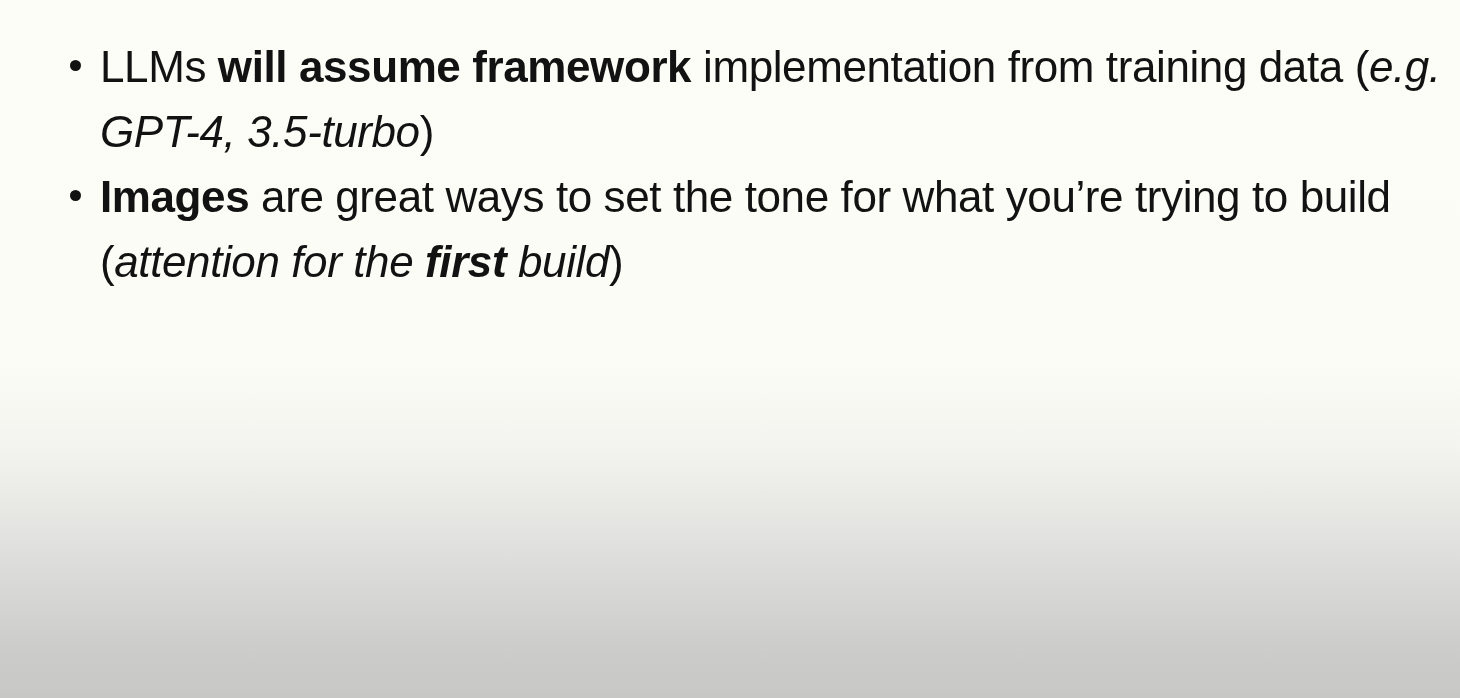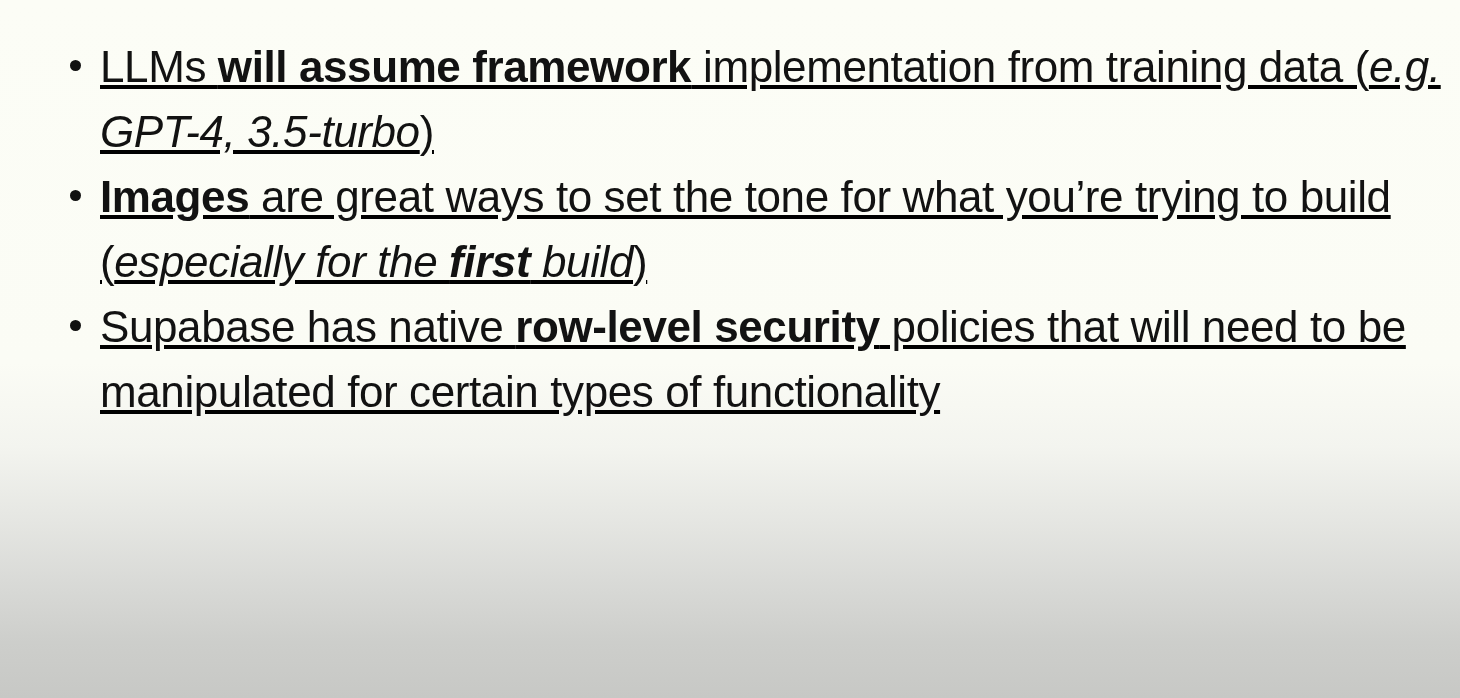--- a/index.html
+++ b/index.html
@@ -32,21 +32,20 @@
   }
 
   #bullet-list {
     list-style: none;
     margin: 0;
     padding: 0;
     position: absolute;
     left: 70px;
     top: 34px;
     right: 18px;
-    text-decoration: underline;
   }
 
   .bullet-item {
     position: relative;
     padding-left: 30px;
     margin: 0 0 0 0;
     font-size: 44px;
     line-height: 65px;
     color: #121212;
     letter-spacing: -0.4px;
@@ -80,20 +79,16 @@
 <body>
 
 <div id="slide">
   <ul id="bullet-list">
       <li class="bullet-item">
         <span class="bullet-marker"></span>
         <span class="bullet-text"><span>LLMs </span><b>will assume framework</b><span> implementation from training data (</span><i>e.g. GPT-4, 3.5-turbo</i><span>)</span></span>
       </li>
       <li class="bullet-item">
         <span class="bullet-marker"></span>
-        <span class="bullet-text"><b>Images</b><span> are great ways to set the tone for what you’re trying to build (</span><i>especially for the </i><b style="font-style: italic; text-align: center;">first</b><i> build</i><span>)</span></span>
-      </li>
-      <li class="bullet-item">
-        <span class="bullet-marker"></span>
-        <span class="bullet-text"><span>Supabase has native </span><b>row-level security</b><span> policies that will need to be manipulated for certain types of functionality</span></span>
+        <span class="bullet-text"><b>Images</b><span> are great ways to set the tone for what you’re trying to build (</span><i>attention for the </i><b style="font-style: italic; text-align: center;">first</b><i> build</i><span>)</span></span>
       </li>
     </ul>
 </div>
 
 </body></html>

